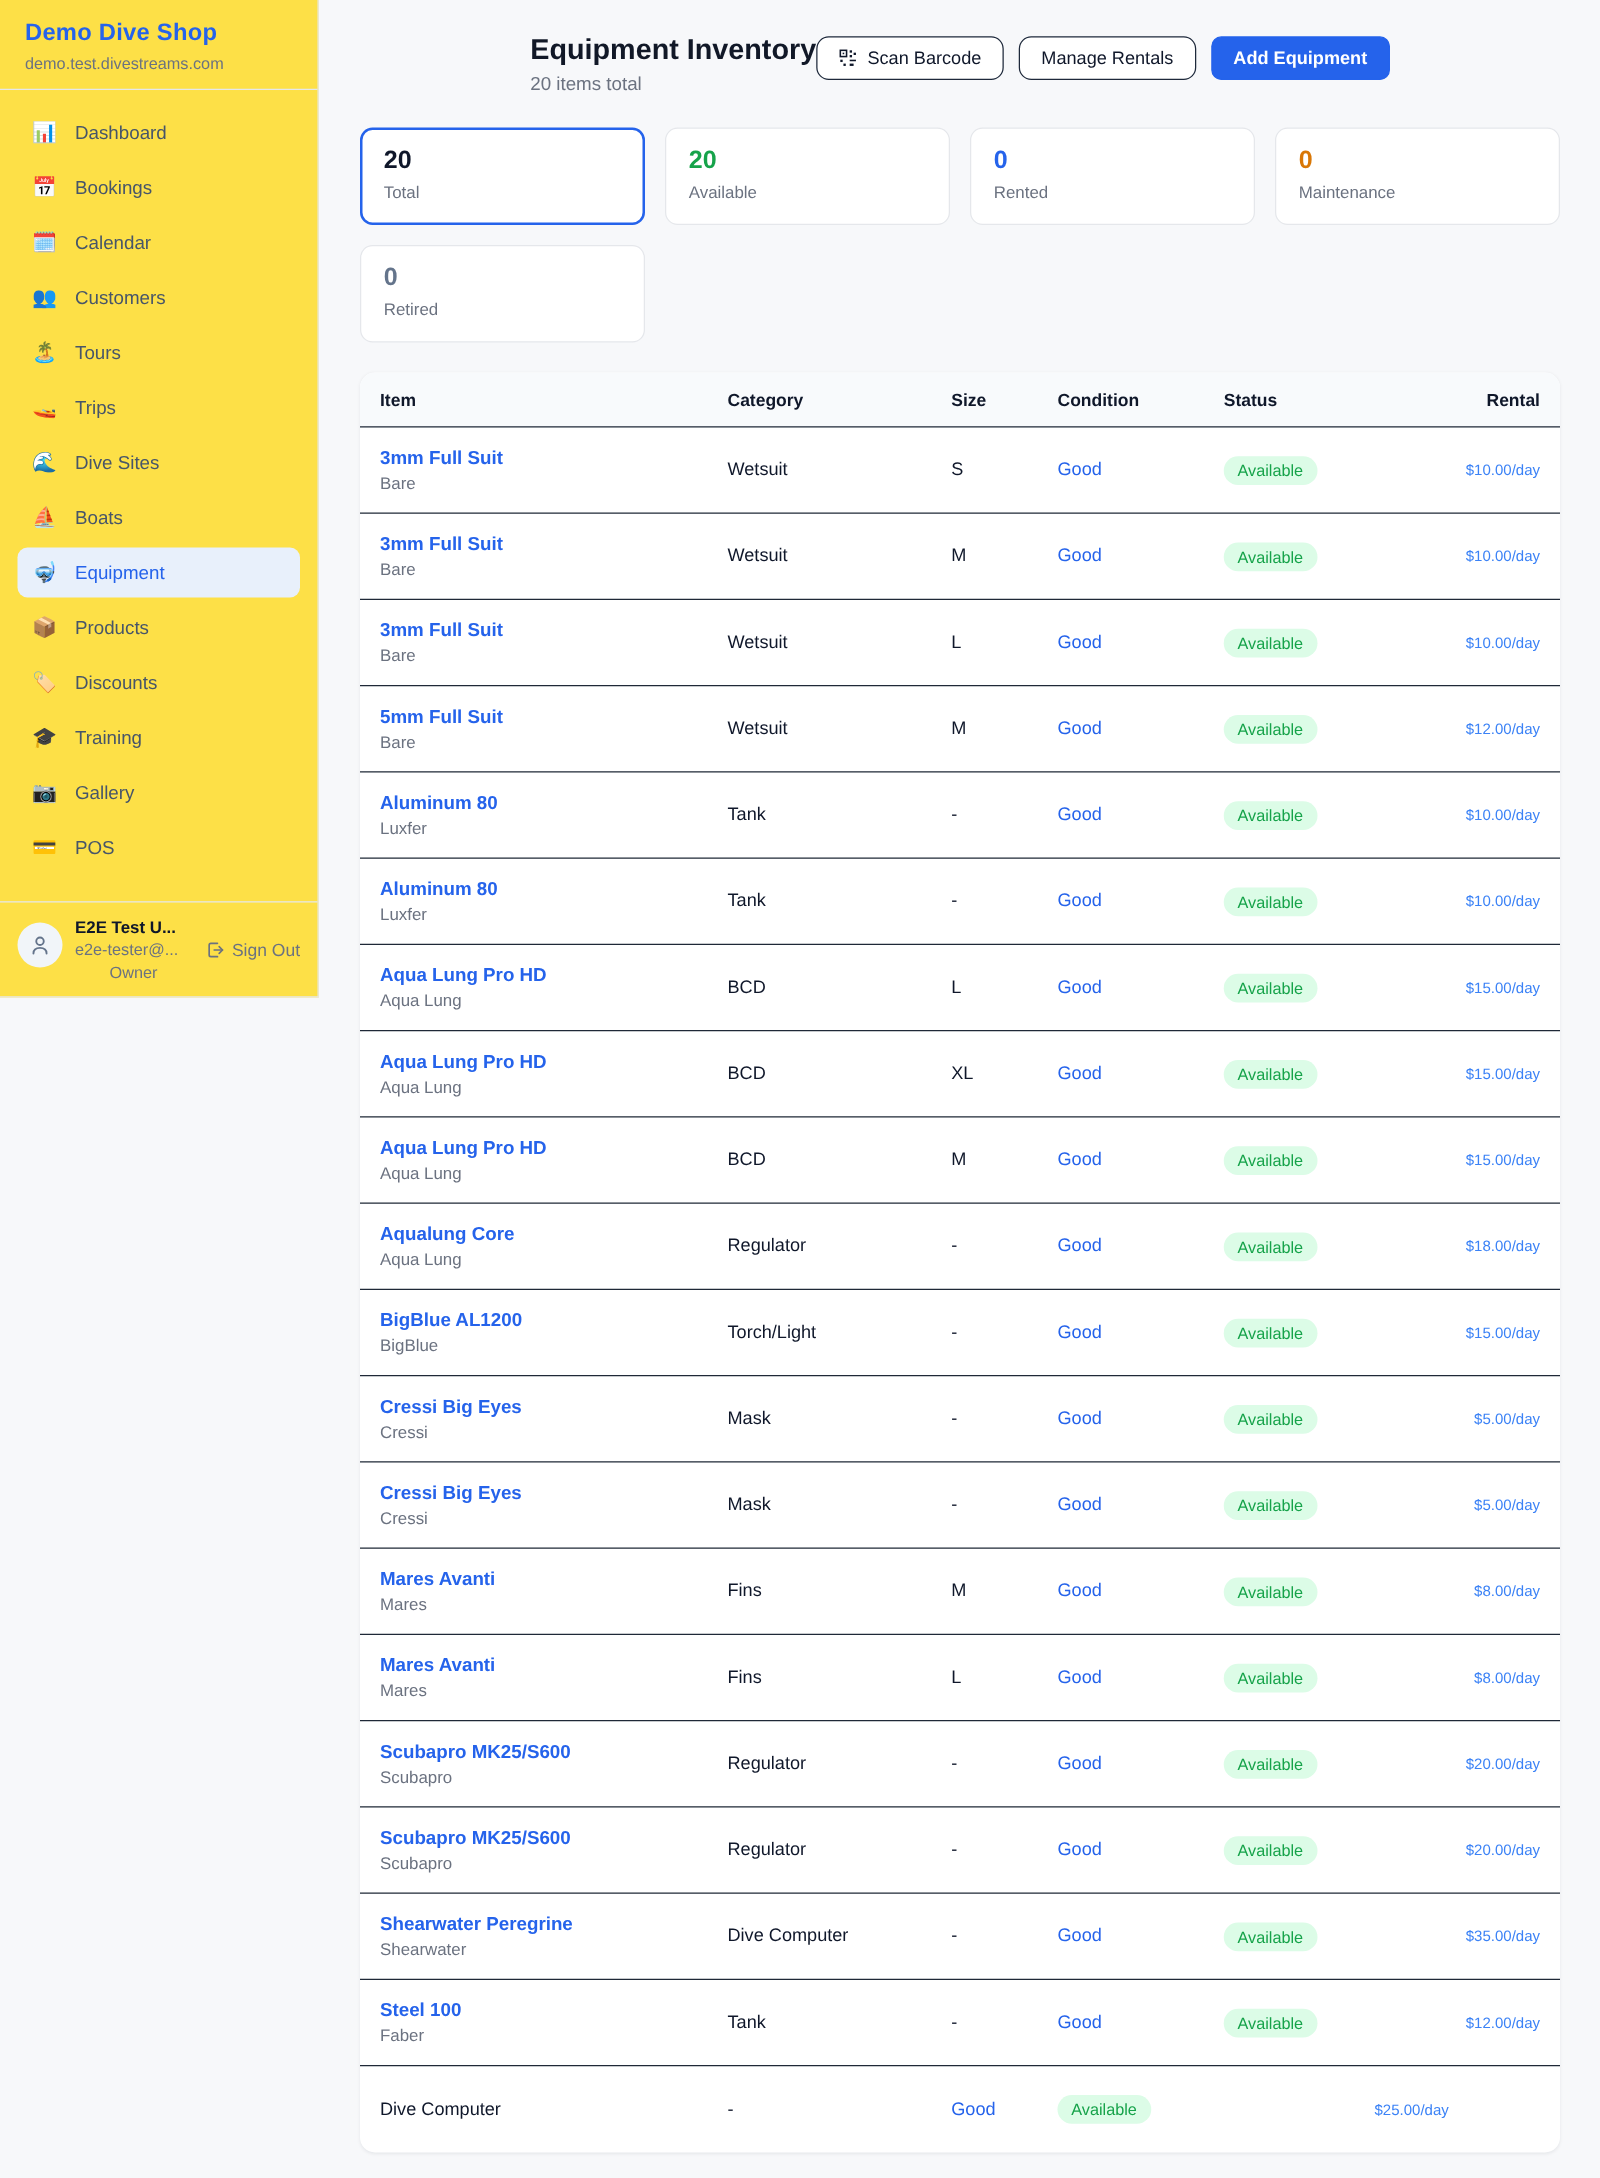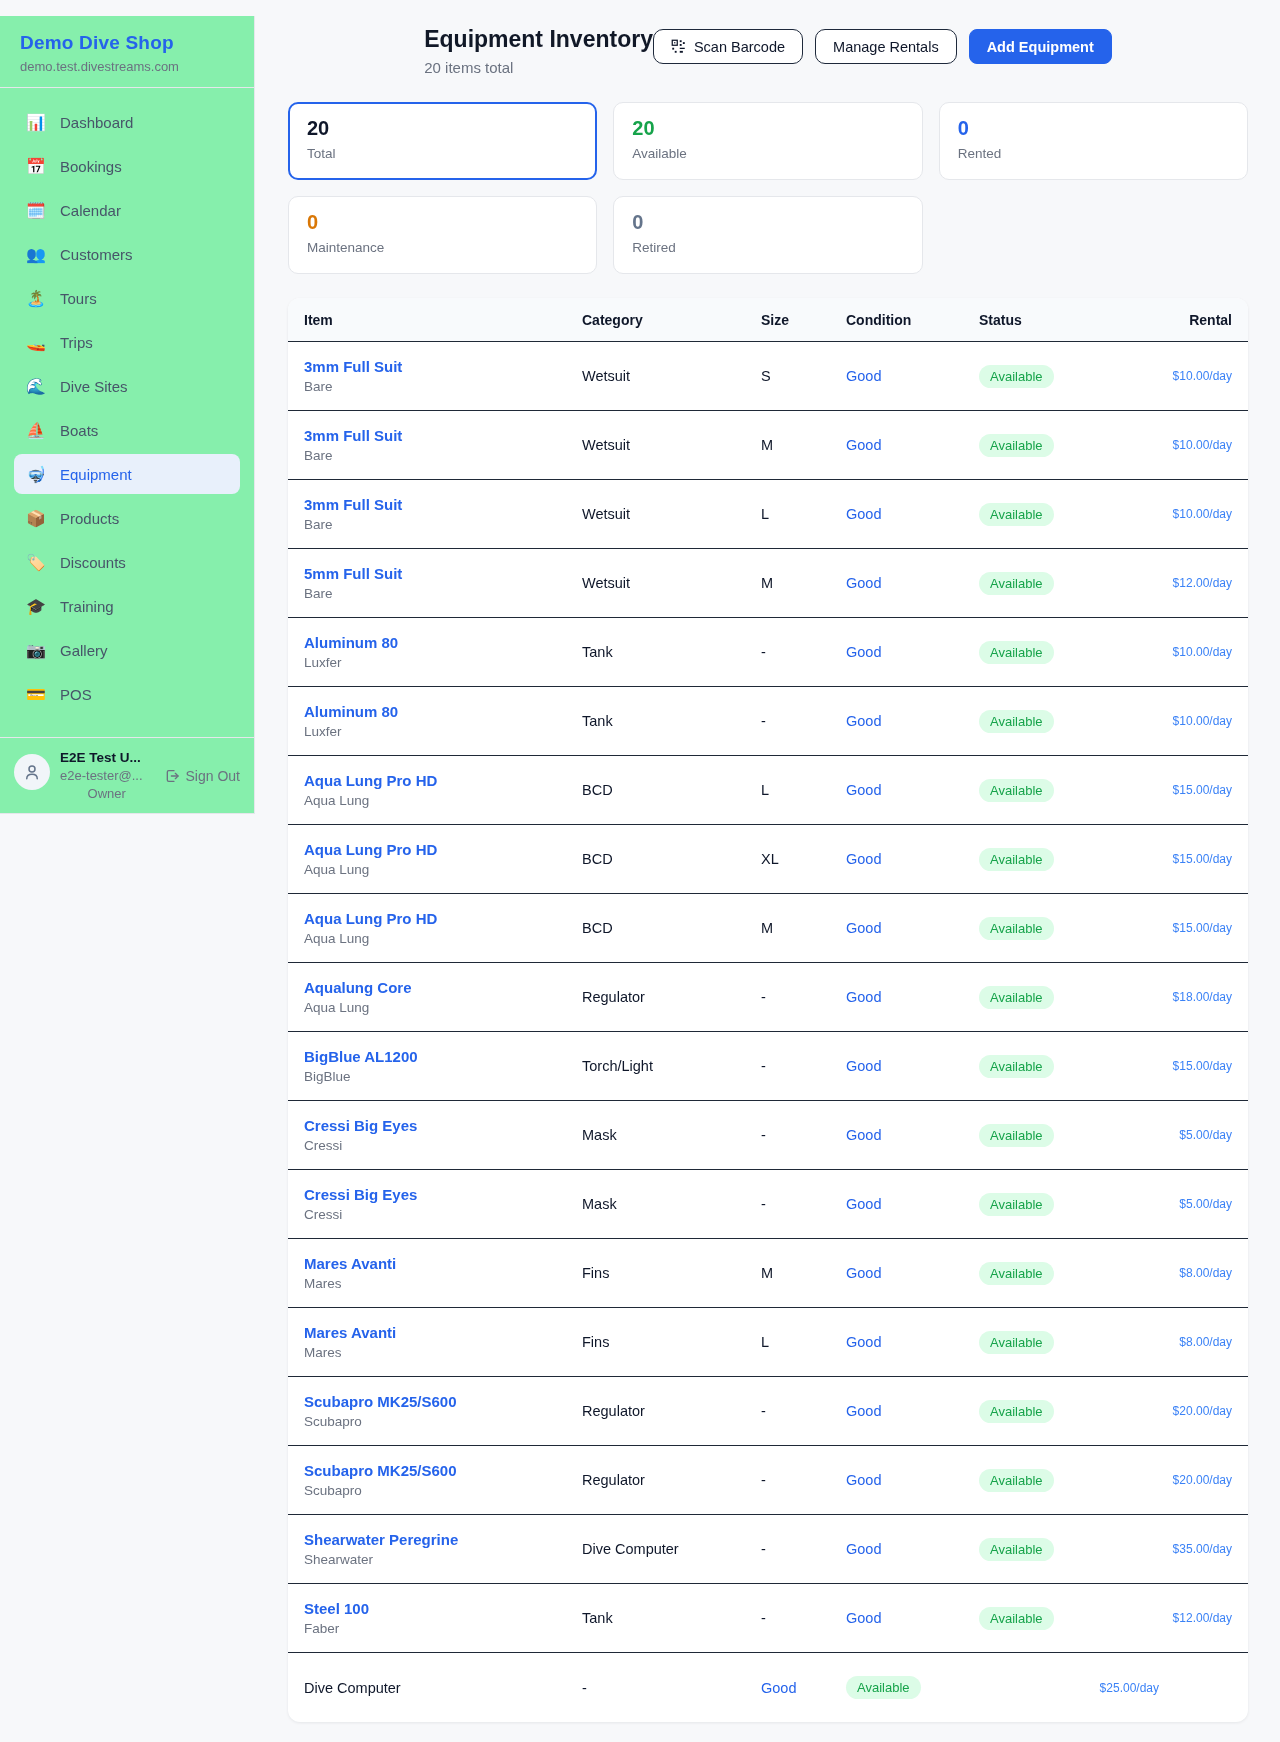--- a/index.html
+++ b/index.html
@@ -1,20 +1,20 @@
 <!DOCTYPE html>
 <html><head>
 <meta charset="utf-8">
 <style>
   * { box-sizing: border-box; margin: 0; padding: 0; }
   html,body { width: 1280px; background: #f7f8fa; font-family: "Liberation Sans", sans-serif; color:#0f172a; }
   body { position: relative; min-height: 1742px; }
 
   
-  .sidebar { position: absolute; left:0; top:16px; width:255px; height:798px; background:#86efac;
+  .sidebar { position: absolute; left:0; top:0; width:255px; height:798px; background:#fde047;
              border-right:1px solid #e5e7eb; border-bottom:1px solid #e5e7eb; display:flex; flex-direction:column; }
   .brand-block { padding:16px 20px 13px 20px; border-bottom:1px solid #e5e7eb; }
   .brand { color:#2563eb; font-size:19px; font-weight:bold; letter-spacing:.2px; }
   .brand-domain { color:#6b7280; font-size:13px; margin-top:5px; }
   .nav { padding:14px 14px 10px 14px; flex:1 1 auto; }
   .nav-item { display:flex; align-items:center; gap:14px; height:40px; padding:0 12px; margin-bottom:4px;
               border-radius:8px; color:#475569; font-size:15px; cursor:pointer; }
   .nav-item.active { background:#e8f0fb; color:#2563eb; }
   .nav-icon { width:20px; font-size:16px; text-align:center; flex:none; }
   .user-block { border-top:1px solid #e5e7eb; padding:12px 14px; display:flex; align-items:flex-start; gap:10px; }
@@ -31,21 +31,21 @@
   .main { margin-left:255px; padding:26px 32px 32px 33px; }
   .page-header { display:flex; align-items:flex-start; justify-content:center; }
   .page-title { font-size:23px; font-weight:bold; color:#111827; }
   .page-subtitle { font-size:15px; color:#6b7280; margin-top:6px; }
   .header-actions { display:flex; gap:12px; margin-top:3px; }
   .btn { display:inline-flex; align-items:center; gap:8px; height:35px; padding:0 17px; border-radius:10px;
          font-size:14.5px; background:#fff; border:1px solid #1e293b; color:#0f172a; cursor:pointer; font-family:inherit; }
   .btn-primary { background:#2563eb; border:1px solid #2563eb; color:#fff; border-radius:8px; font-weight:bold; }
 
   
-  .stats { display:grid; grid-template-columns:repeat(3,1fr); gap:16px; margin-top:26px; }
+  .stats { display:grid; grid-template-columns:repeat(4,1fr); gap:16px; margin-top:26px; }
   .stat-card { background:#fff; border:1px solid #e5e7eb; border-radius:10px; padding:14px 18px; height:78px; cursor:pointer; }
   .stat-card.active { border:2px solid #2563eb; padding:13px 17px; }
   .stat-value { font-size:20px; font-weight:bold; }
   .stat-label { font-size:13.5px; color:#6b7280; margin-top:6px; }
 
   
   .filters { display:flex; gap:18px; margin-top:22px; }
   .search-input { flex:1 1 auto; height:42px; border:1px solid #1e293b; border-radius:10px; padding:0 16px;
                   font-size:15px; font-family:inherit; background:#fff; color:#0f172a; outline:none; }
   .search-input::placeholder { color:#8c94a3; }

